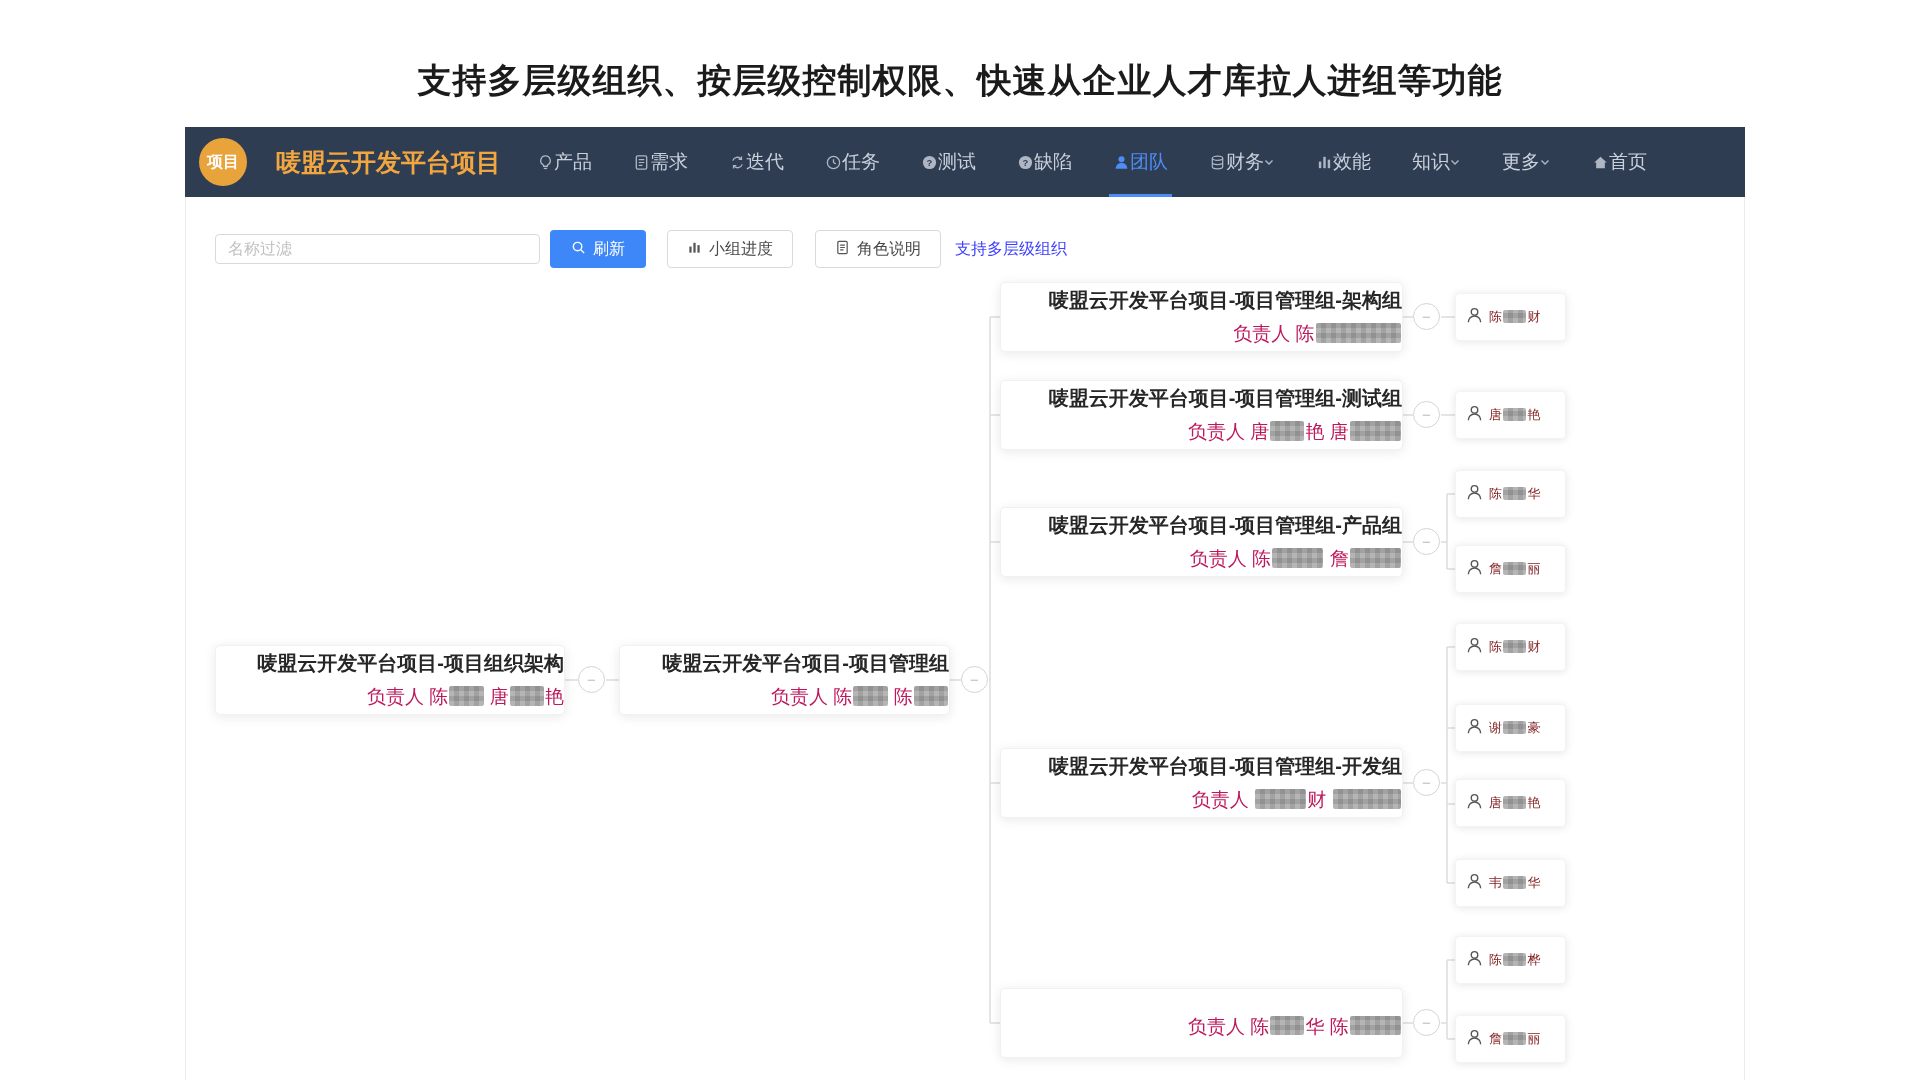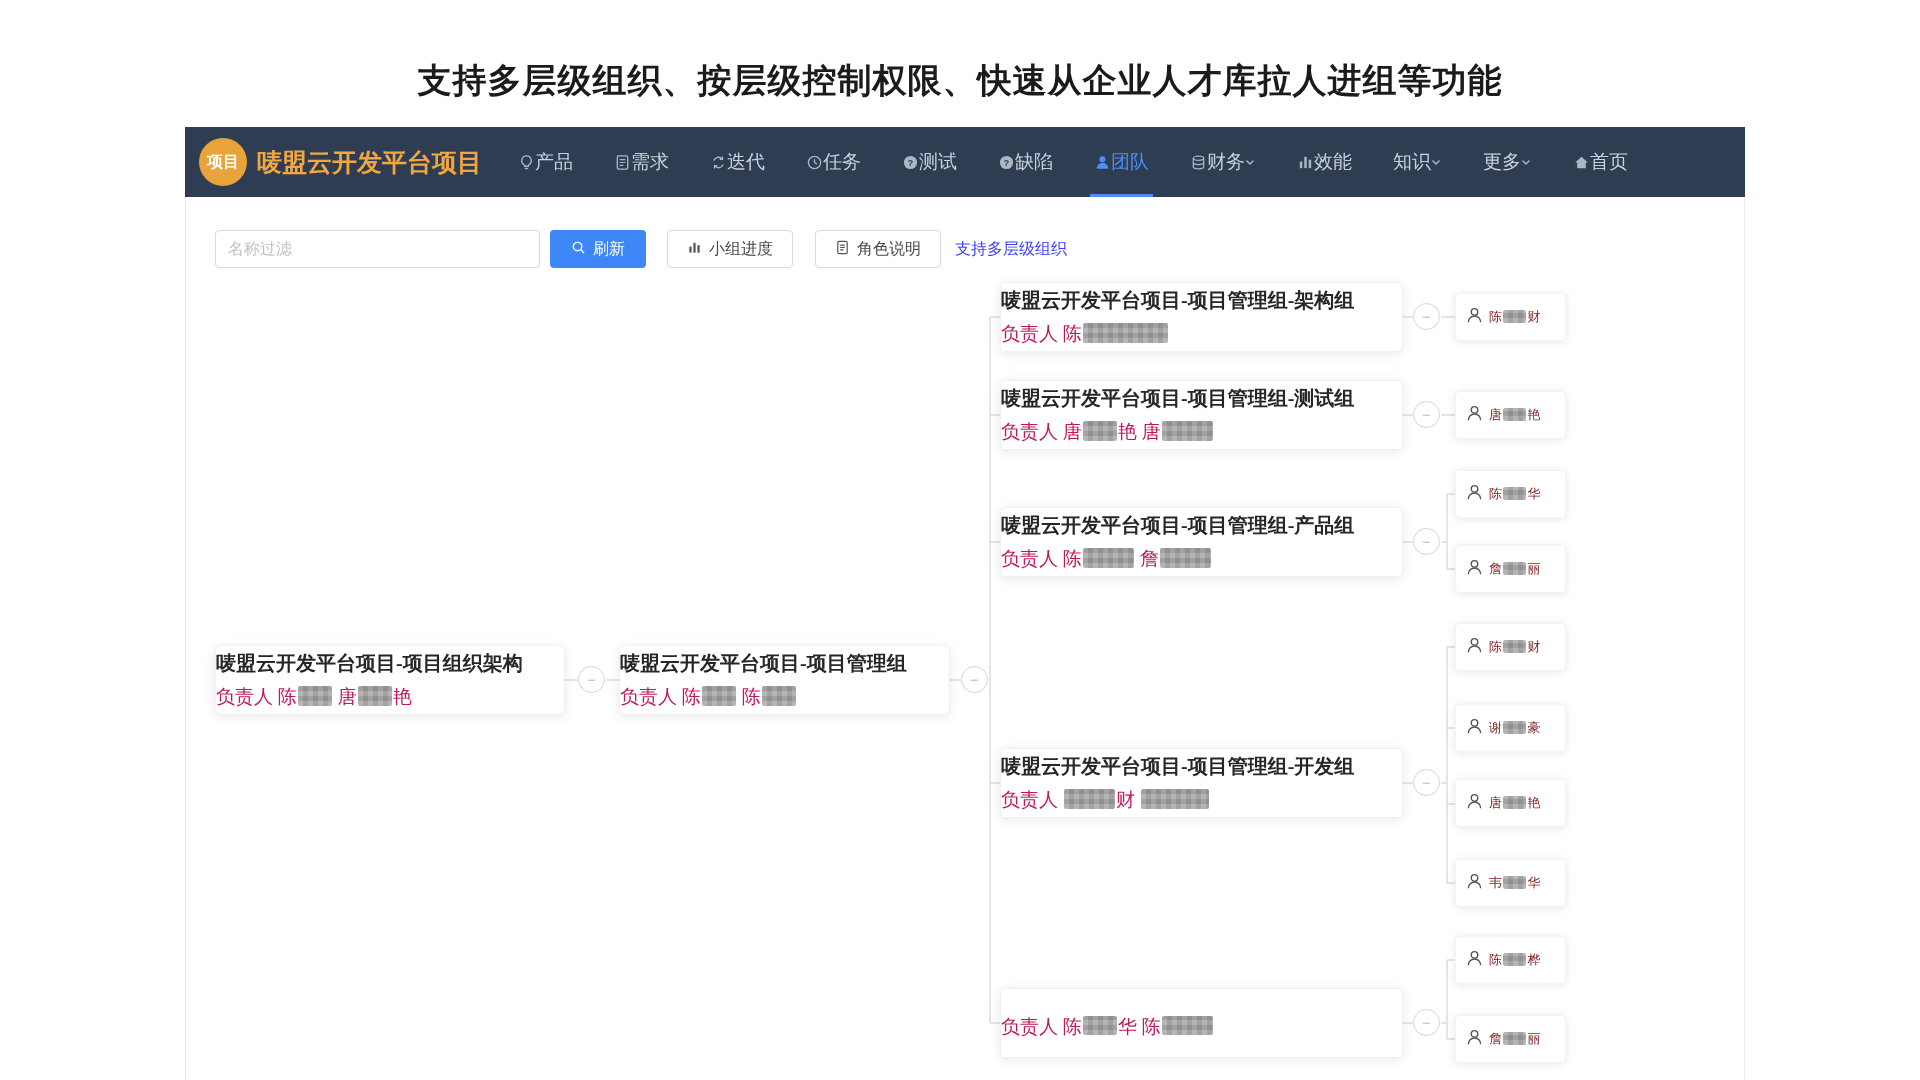--- a/index.html
+++ b/index.html
@@ -18,21 +18,21 @@
   .navbar{
     position:absolute;left:185px;top:127px;width:1560px;height:70px;
     background:#2f3d52;display:flex;align-items:center;box-sizing:border-box;padding:0 14px;
   }
   .logo{
     width:48px;height:48px;border-radius:50%;background:#e9a33b;flex:0 0 auto;
     display:flex;align-items:center;justify-content:center;
     color:#fff;font-size:16px;font-weight:bold;cursor:pointer;
   }
   .brand{
-    margin-left:10px;color:#f2a63f;font-size:25px;font-weight:bold;white-space:nowrap;cursor:pointer;text-align:right;
+    margin-left:29px;color:#f2a63f;font-size:25px;font-weight:bold;white-space:nowrap;cursor:pointer;text-align:right;
   }
   .nav{display:flex;align-items:stretch;height:70px;margin-left:36px;gap:41px;}
   .nav-item{
     position:relative;display:flex;align-items:center;
     color:#c9d0db;font-size:19px;cursor:pointer;white-space:nowrap;
   }
   .nav-item .nicon{display:flex;align-items:center;color:#aeb6c4;}
   .nav-item.active{color:#4e8df6;}
   .nav-item.active .nicon{color:#4e8df6;}
   .nav-item.active::after{
@@ -40,42 +40,41 @@
   }
   .chev{margin-left:-1px;color:#aeb6c4;}
   
   .panel{
     position:absolute;left:185px;top:197px;width:1560px;height:883px;background:#fff;
     border-left:1px solid #ececec;border-right:1px solid #ececec;box-sizing:border-box;
   }
   
   .toolbar{position:absolute;left:215px;top:230px;height:38px;display:flex;align-items:center;}
   .filter-input{
-    width:325px;height:38px;box-sizing:border-box;border:1px solid #d9d9d9;border-radius:4px;
+    width:325px;height:30px;box-sizing:border-box;border:1px solid #d9d9d9;border-radius:4px;
     padding:0 12px;font-size:16px;color:#333;outline:none;
     font-family:"Liberation Sans","DejaVu Sans",sans-serif;
   }
   .filter-input::placeholder{color:#bfbfbf;}
   .btn{
     height:38px;box-sizing:border-box;border-radius:4px;display:flex;align-items:center;
     justify-content:center;gap:7px;font-size:16px;cursor:pointer;border:1px solid transparent;
   }
   .btn-primary{margin-left:10px;width:96px;background:#3e87f8;color:#fff;}
   .btn-plain{background:#fff;border-color:#d9d9d9;color:#4a4a4a;}
   .btn-progress{margin-left:21px;width:126px;}
   .btn-role{margin-left:22px;width:126px;}
   .diagram-link{margin-left:14px;font-size:16px;color:#4040ff;cursor:pointer;white-space:nowrap;}
   
   .connectors{position:absolute;left:0;top:0;pointer-events:none;}
   .org-node{
     position:absolute;background:#fff;border:1px solid #f1f1f1;border-radius:5px;
     box-shadow:0 2px 12px rgba(0,0,0,0.09);box-sizing:border-box;
-    display:flex;flex-direction:column;align-items:flex-start;justify-content:center;
+    display:flex;flex-direction:column;align-items:flex-end;justify-content:center;
     cursor:pointer;
-    font-family:Liberation Serif, serif;
   }
   .org-title{font-size:20px;font-weight:600;color:#262626;white-space:nowrap;}
   .org-leader{font-size:19px;color:#be185d;margin-top:7px;white-space:nowrap;}
   .node-root{left:215px;top:645px;width:350px;height:70px;}
   .node-mgmt{left:619px;top:645px;width:331px;height:70px;}
   .group{left:1000px;width:403px;height:70px;}
   .g1{top:282px}.g2{top:380px}.g3{top:507px}.g4{top:748px}.g5{top:988px}
   .member{
     position:absolute;left:1455px;width:111px;height:48px;background:#fff;
     border:1px solid #f3f3f3;border-radius:4px;box-shadow:0 1px 8px rgba(0,0,0,0.10);

